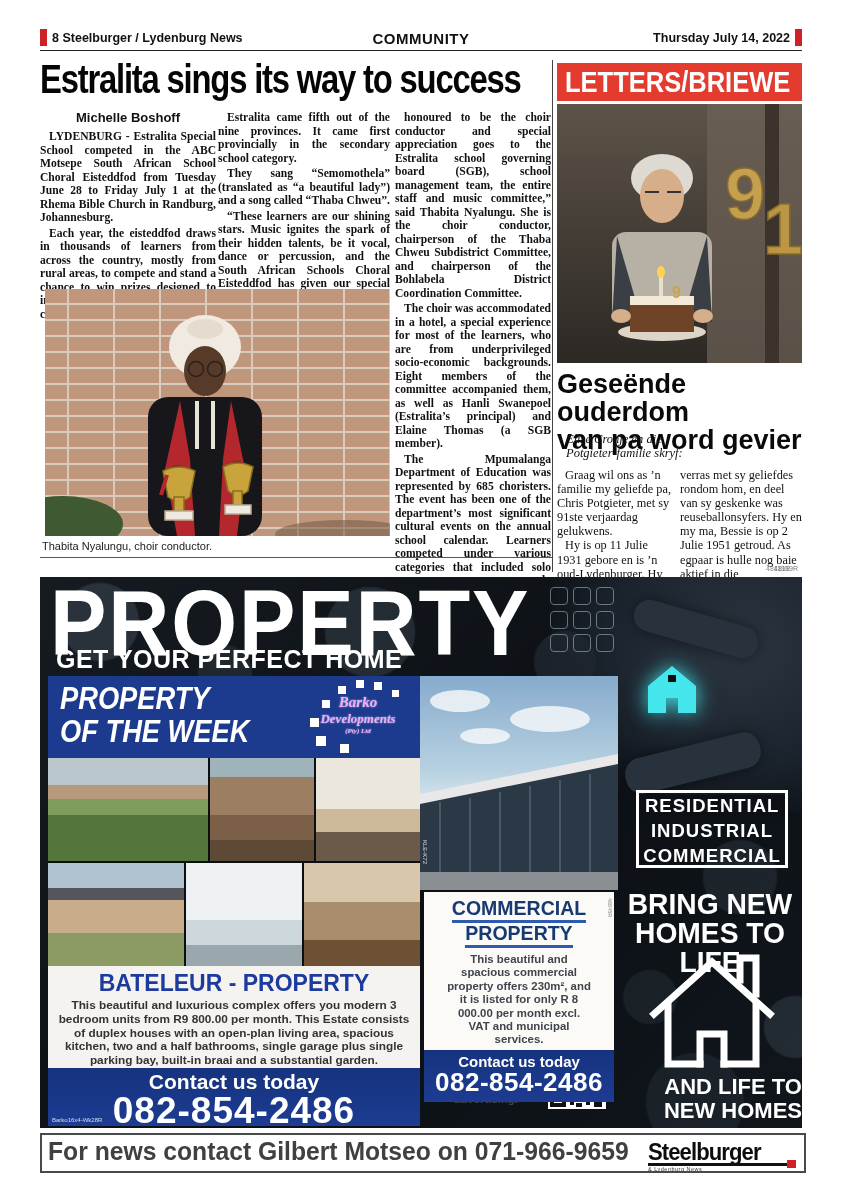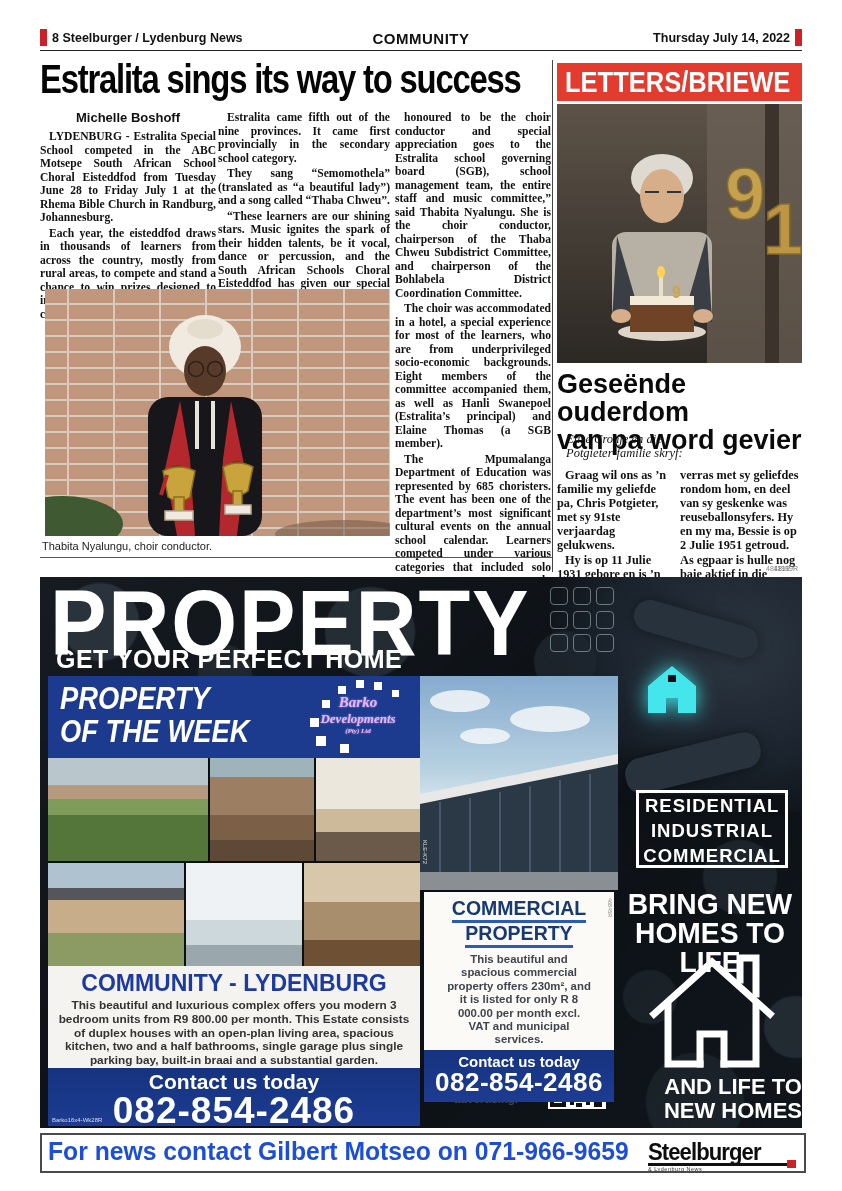--- a/index.html
+++ b/index.html
@@ -33,21 +33,21 @@
   #caption{left:42px;top:540px;width:360px;font-family:"Liberation Sans",sans-serif;font-size:11px;color:#222;}
   
   #letters-banner{left:557px;top:63px;width:245px;height:38px;background:#e33b2d;color:#fff;
      font-family:"Liberation Sans",sans-serif;font-weight:800;font-size:30px;line-height:38px;
      padding-left:8px;box-sizing:border-box;white-space:nowrap;}
   #letters-banner span{transform:scaleX(.85);}
   #letters-photo{left:557px;top:104px;width:245px;height:259px;}
   #letters-headline{left:557px;top:370px;width:250px;font-family:"Liberation Sans",sans-serif;
      font-weight:bold;font-size:27px;line-height:28px;white-space:pre-line;color:#0a0a0a;}
   #letters-byline{left:566px;top:432px;width:150px;font-style:italic;font-size:12.5px;line-height:14px;white-space:pre-line;}
-  .lcol{font-size:12.3px;line-height:14.1px;text-align:left;font-weight:bold;}
+  .lcol{font-size:12.3px;line-height:14.1px;text-align:left;}
   .lcol p{margin:0;text-indent:8px;}
   .lcol p.noindent{text-indent:0;}
   #lcol1{left:557px;top:468px;width:116px;}
   #lcol2{left:680px;top:468px;width:124px;}
   #letters-ref{left:766px;top:565px;font-family:"Liberation Sans",sans-serif;font-size:7px;color:#888;}
   
   #ad{left:40px;top:577px;width:762px;height:551px;color:#fff;font-family:"Liberation Sans",sans-serif;
     background:
      radial-gradient(circle at 60px 45px, rgba(150,180,200,.16) 0 38px, transparent 40px),
      radial-gradient(circle at 185px 95px, rgba(150,180,200,.10) 0 26px, transparent 28px),
@@ -132,21 +132,21 @@
      white-space:pre-line;font-size:30px;line-height:29px;}
   #slogan-top span{display:inline-block;transform:scaleX(.94);}
   #house-icon{position:absolute;left:596px;top:365px;}
   #slogan-bottom{position:absolute;left:578px;top:498px;width:184px;text-align:right;font-weight:800;
      white-space:pre-line;font-size:22px;line-height:24px;}
   #ad-topref{position:absolute;right:4px;top:-12px;font-size:7px;color:#777;}
   
   
   #footer{left:40px;top:1133px;width:762px;height:36px;border:2px solid #4a4a4a;background:#fff;}
   #footer-text{position:absolute;left:6px;top:1px;font-family:"Liberation Sans",sans-serif;font-weight:800;
-     font-size:26px;color:#1d4ed8;white-space:nowrap;}
+     font-size:26px;color:#404040;white-space:nowrap;}
   #footer-text span{transform:scaleX(.95);}
   #sb-logo{position:absolute;right:6px;top:3px;width:150px;font-family:"Liberation Sans",sans-serif;}
   #sb-name{font-weight:800;font-size:24px;letter-spacing:-1px;color:#0d0d0d;display:inline-block;transform:scaleX(.92);transform-origin:0 50%;}
   #sb-bar{height:3px;background:#111;width:140px;margin-top:-3px;position:relative;}
   #sb-bar i{position:absolute;right:-8px;top:-3px;width:9px;height:8px;background:#cd2127;}
   #sb-sub{font-size:5.5px;color:#333;letter-spacing:.5px;}
 </style>
 </head>
 <body>
 
@@ -339,21 +339,21 @@
   <div id="grid">
     <div class="tile" id="t1"></div>
     <div class="tile" id="t2"></div>
     <div class="tile" id="t3"></div>
     <div class="tile" id="t4"></div>
     <div class="tile" id="t5"></div>
     <div class="tile" id="t6"></div>
   </div>
 
   <div id="info">
-    <h2>COMMUNITY - LYDENBURG</h2>
+    <h2>BATELEUR - PROPERTY</h2>
     <div class="body"><span>This beautiful and luxurious complex offers you modern 3 bedroom units from </span><b>R9 800.00</b><span> per month. This Estate consists of duplex houses with an open-plan living area, spacious kitchen, two and a half bathrooms, single garage plus single parking bay, built-in braai and a substantial garden.</span></div>
     <div class="note">There are NO commission cost or municipal connections!</div>
   </div>
 
   <div id="contact-left" class="contact">
     <div class="c1">Contact us today</div>
     <div class="c2">082-854-2486</div>
     <div id="ref-left">Barko16x4-Wk28R</div>
   </div>
 

